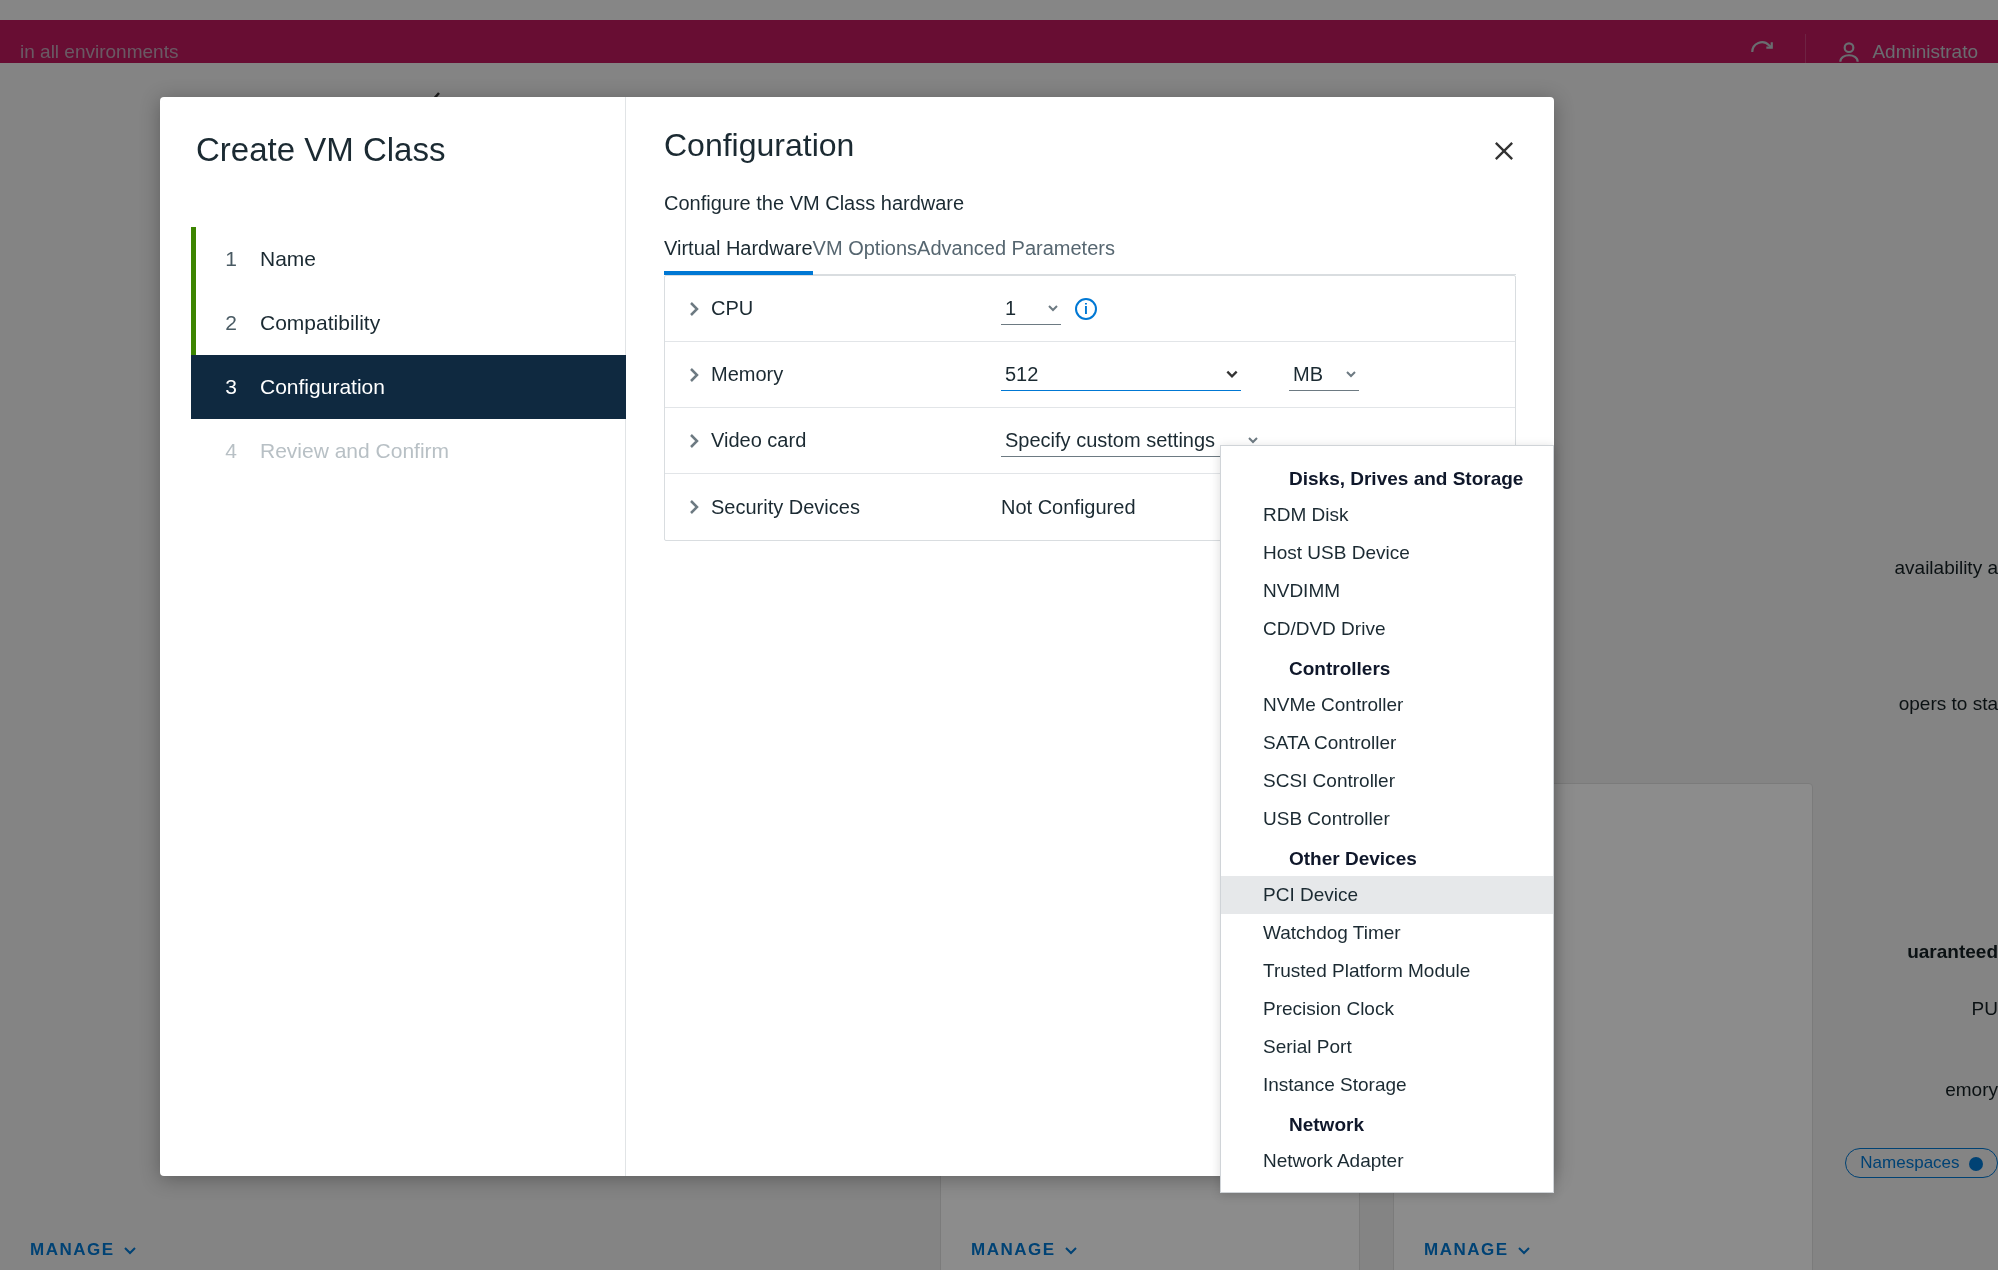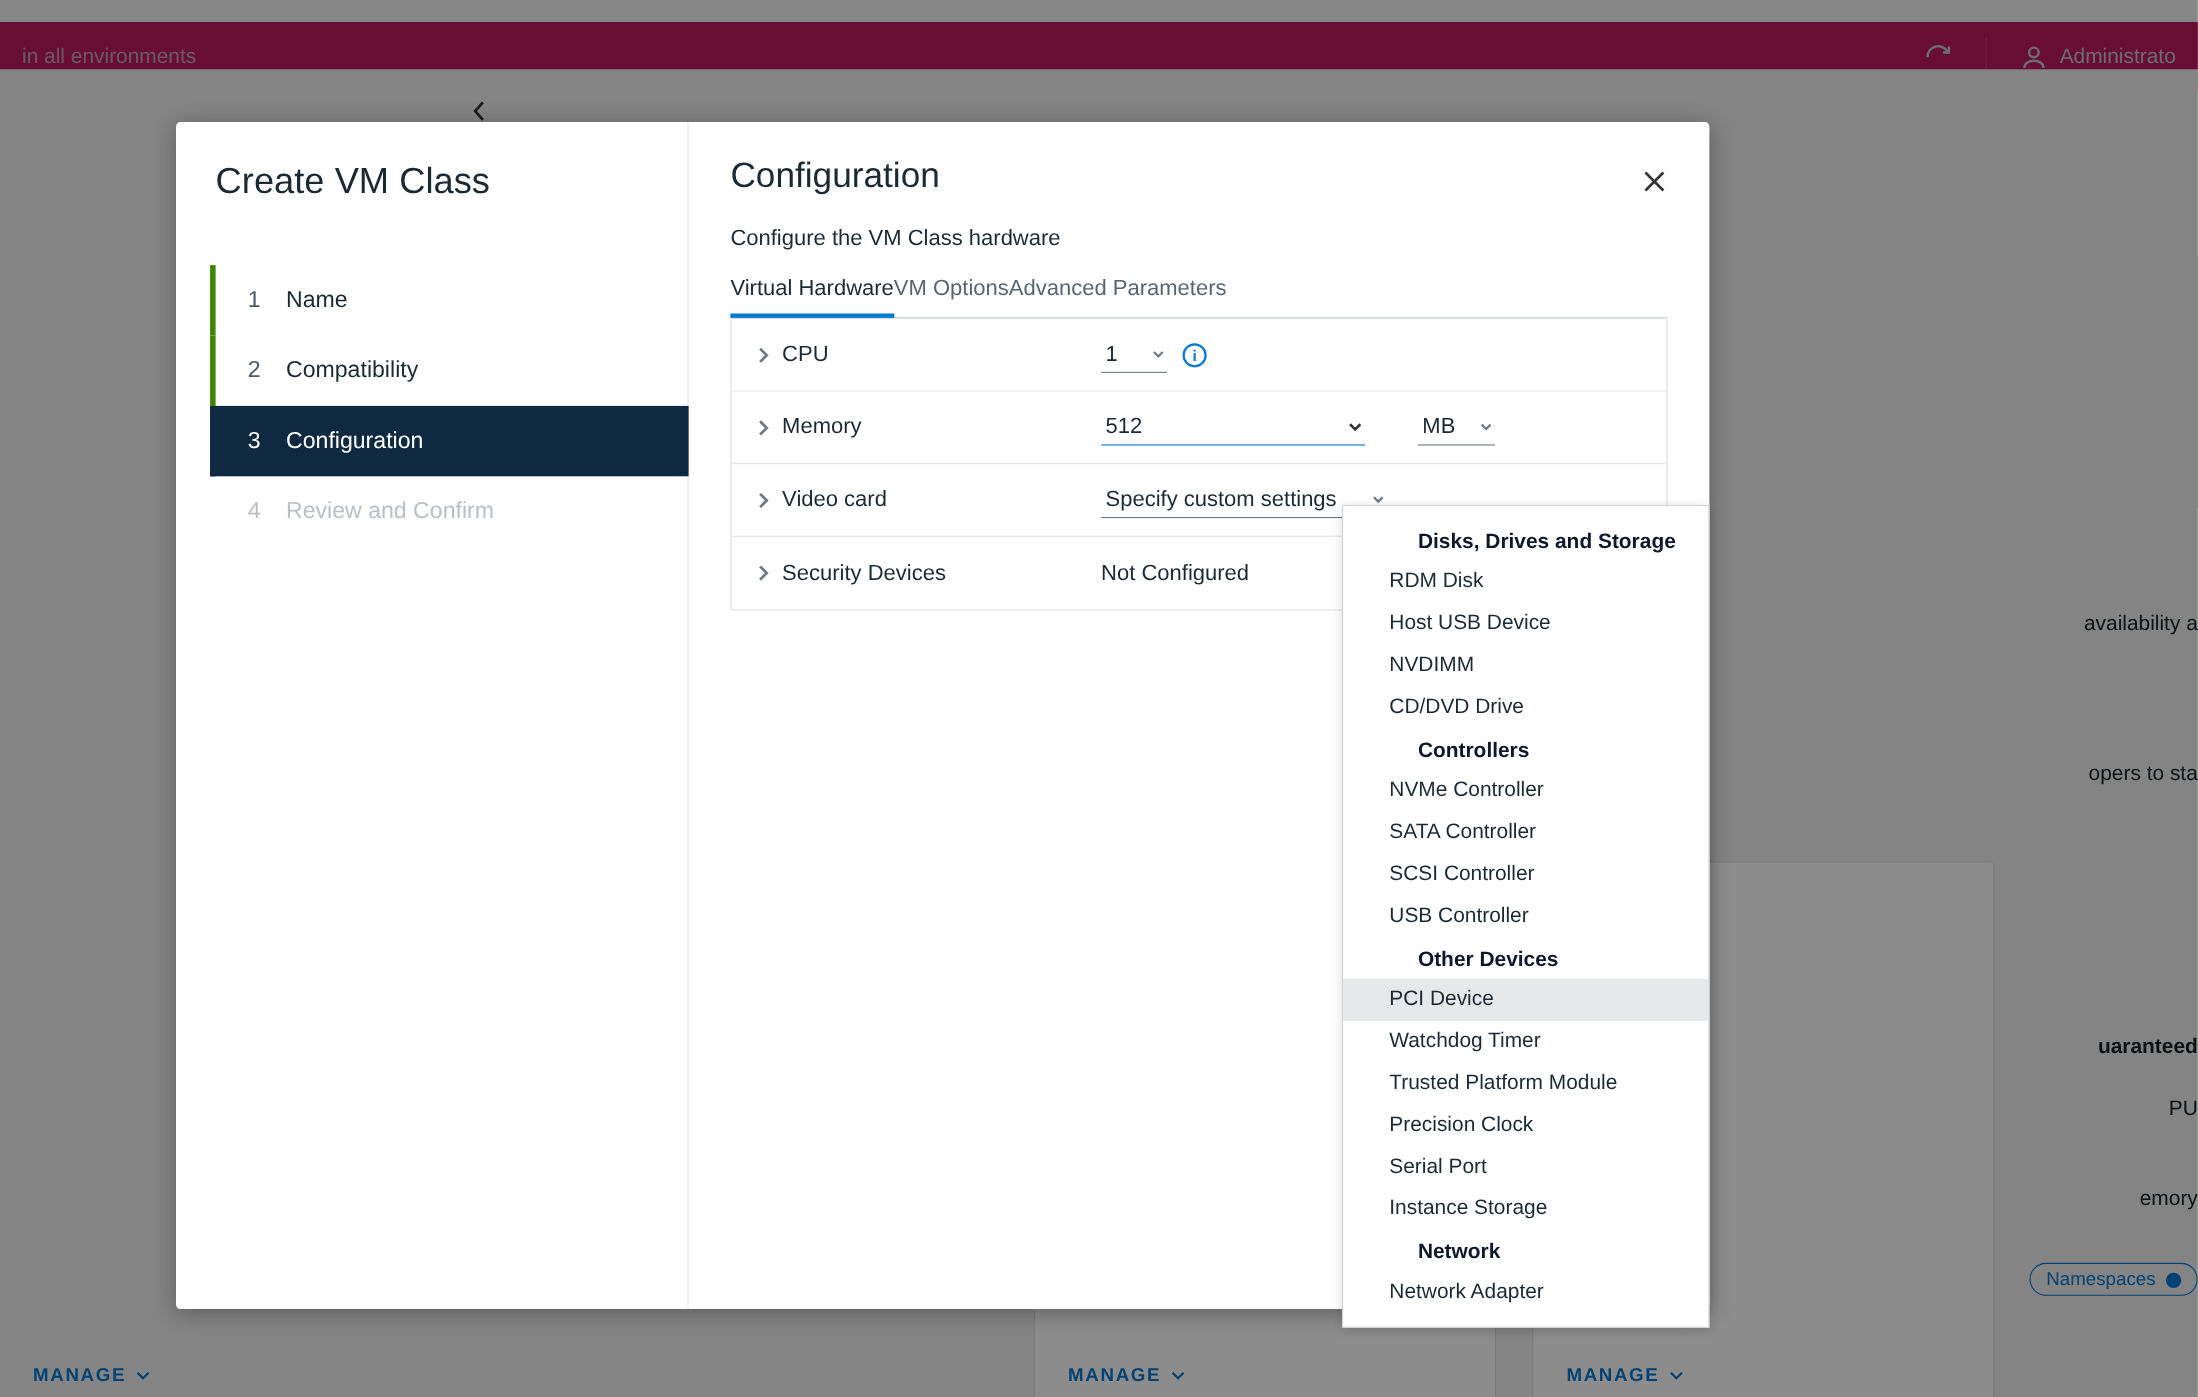--- a/index.html
+++ b/index.html
@@ -23,21 +23,21 @@
   .bg-content .side-right-txt5 { position:absolute; right: 0; top: 1016px; white-space:nowrap; }
   .bg-content .badge-ns { position:absolute; right: 0; top: 1085px; border: 1px solid #0078d4; color:#0078d4; border-radius: 18px; padding: 4px 14px; font-size:17px; }
   .bg-card { position:absolute; background:#fff; border:1px solid #e0e0e0; border-radius:4px; }
   .bg-card.a { left:940px; top:720px; width:420px; height:510px; }
   .bg-card.b { left:1393px; top:720px; width:420px; height:510px; }
   .manage-link { position:absolute; bottom:32px; left: 30px; color:#0078d4; font-weight:600; letter-spacing:1.5px; font-size:17px; display:flex; align-items:center; gap:8px;}
   .bg-card .toggle { position:absolute; top:35px; left:30px; width:64px; height:34px; background:#d3e8f5; border-radius:17px; }
   .bg-card .toggle::after { content:""; position:absolute; right:3px; top:3px; width:28px; height:28px; border-radius:50%; background:#0078d4;}
   .bg-card .toggle.b { left:180px; }
 
-  .modal { position: absolute; left: 160px; top: 111px; width: 1394px; height: 1079px; background: #fff; border-radius: 4px; overflow: visible; display: flex; box-shadow: 0 3px 20px rgba(0,0,0,.3); }
+  .modal { position: absolute; left: 160px; top: 97px; width: 1394px; height: 1079px; background: #fff; border-radius: 4px; overflow: visible; display: flex; box-shadow: 0 3px 20px rgba(0,0,0,.3); }
 
   .wizard { width: 466px; min-width:466px; border-right: 1px solid #e1e4e6; padding: 34px 0 34px 36px; }
   .wizard h1 { font-size: 33px; font-weight: 400; margin-bottom: 58px; }
   .step { display:flex; align-items:center; gap: 20px; height: 64px; padding-left: 26px; font-size: 21px; position:relative; }
   .step .num { width: 18px; text-align:center; color:#495a63; }
   .step.done { border-left: 5px solid #3c8500; margin-left:-5px; }
   .step.active { background:#0f2940; color:#fff; margin-left:-5px; border-left:5px solid #0f2940; margin-right:-1px;}
   .step.active .num { color:#fff; }
   .step.future { color:#b8c0c5; }
   .step.future .num { color:#b8c0c5; }

